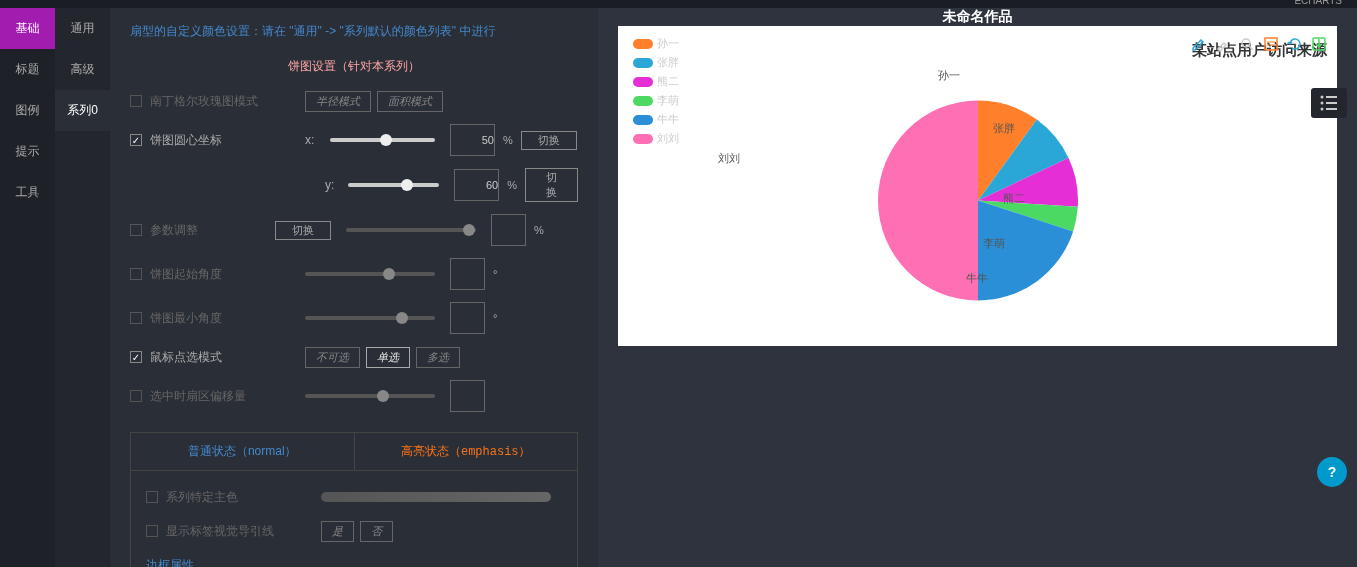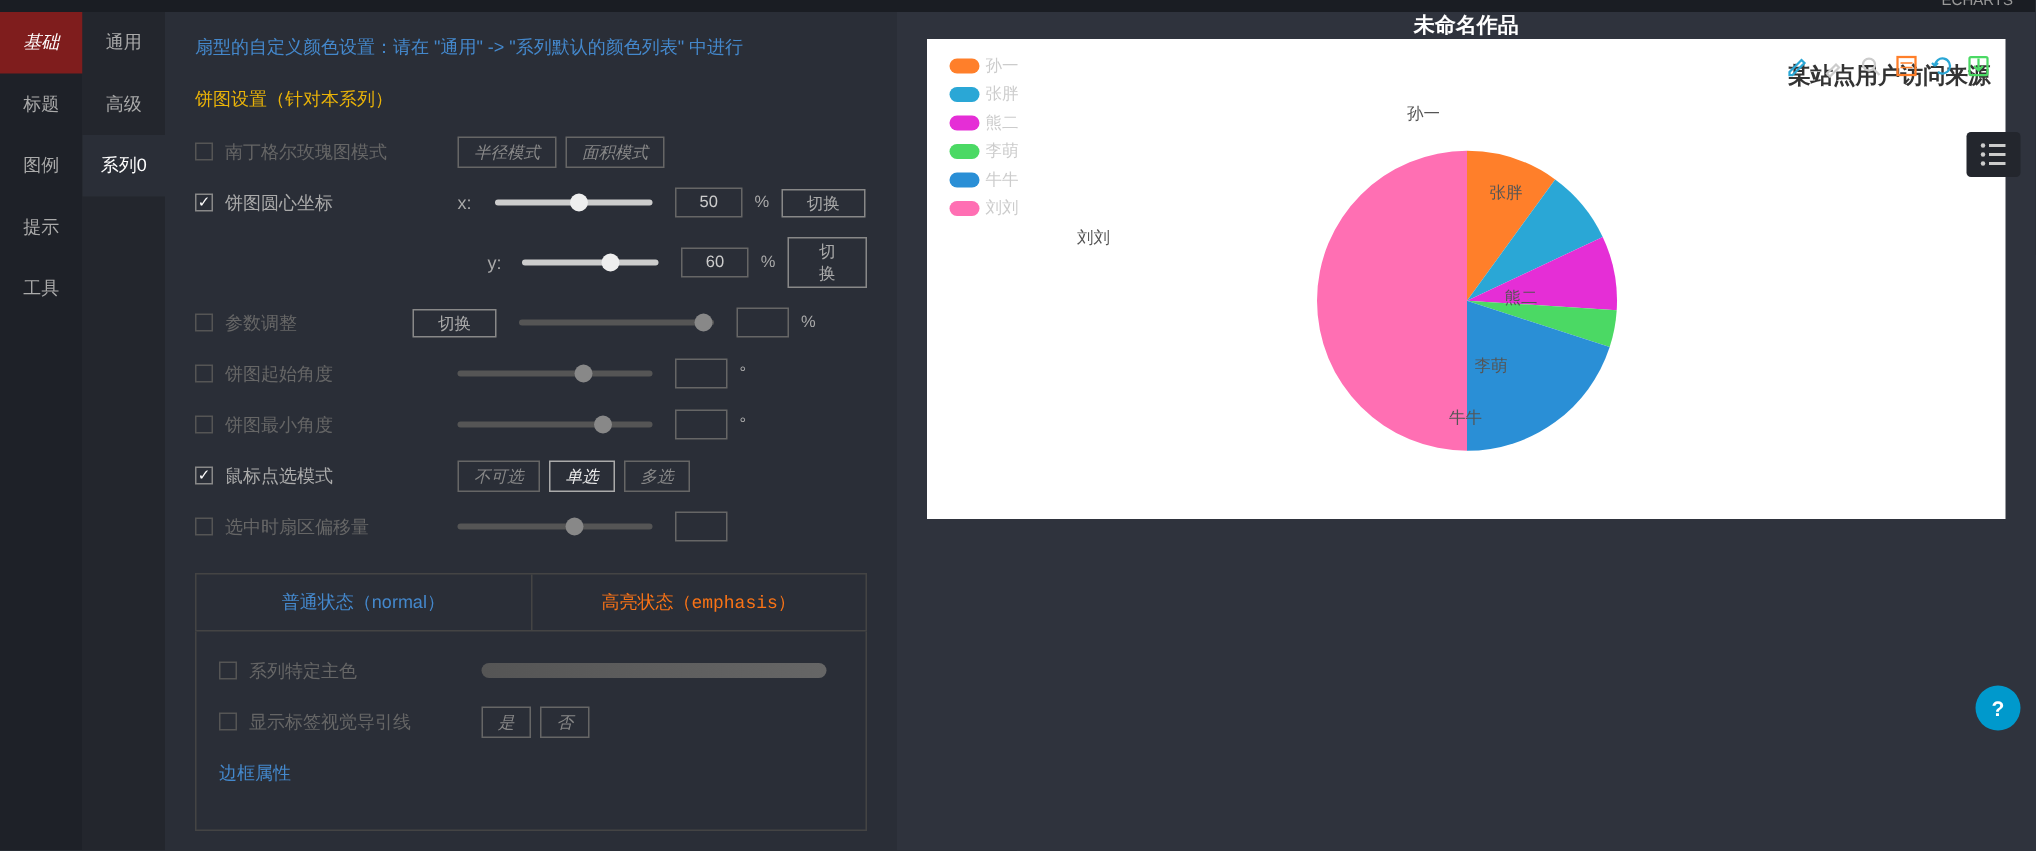--- a/index.html
+++ b/index.html
@@ -9,43 +9,43 @@
 .layout { display: flex; height: 559px; }
 .left-panel { width: 598px; background: #2a2e37; display: flex; flex-direction: column; }
 .panel-header { display: flex; align-items: center; padding: 10px 15px 10px 55px; background: #23262d; }
 .panel-header-item { margin-right: 30px; color: #fff; cursor: pointer; font-size: 13px; }
 .panel-header-item.dim { color: #888; }
 .dropdown-arrow { color: #4a6; font-size: 10px; margin-left: 4px; }
 .close-btn { margin-left: auto; background: #0099cc; color: #fff; padding: 5px 22px; border: none; cursor: pointer; font-size: 13px; border-radius: 2px; }
 .panel-body { display: flex; flex: 1; overflow: hidden; }
 .tab-col { width: 55px; background: #1e2128; }
 .tab-item { padding: 12px 10px; text-align: center; color: #aaa; cursor: pointer; font-size: 12px; }
-.tab-item.active { background: #7f1d1d; color: #fff; font-style: italic; }
+.tab-item.active { background: #a21caf; color: #fff; }
 .subtab-col { width: 55px; background: #23262d; }
 .subtab-item { padding: 12px 10px; text-align: center; color: #aaa; cursor: pointer; font-size: 12px; }
 .subtab-item.active { background: #2a2e37; color: #fff; }
 .settings-area { flex: 1; padding: 15px 20px; overflow-y: auto; position: relative; }
 .settings-area::-webkit-scrollbar { width: 8px; }
 .settings-area::-webkit-scrollbar-track { background: #23262d; }
 .settings-area::-webkit-scrollbar-thumb { background: #555; border-radius: 4px; }
 .hint-text { color: #4488cc; font-size: 12px; margin-bottom: 18px; }
-.section-title { color: #eab308; font-size: 12px; margin-bottom: 15px; }
+.section-title { color: #fca5a5; font-size: 12px; margin-bottom: 15px; text-align: center; }
 .form-row { display: flex; align-items: center; margin-bottom: 12px; min-height: 22px; }
 .checkbox { width: 12px; height: 12px; border: 1px solid #888; margin-right: 8px; display: inline-flex; align-items: center; justify-content: center; cursor: pointer; flex-shrink: 0; }
 .checkbox.checked::after { content: "✓"; color: #fff; font-size: 10px; }
 .checkbox.disabled { border-color: #555; }
 .row-label { color: #aaa; font-size: 12px; width: 155px; }
 .row-label.disabled { color: #666; }
 .mode-btn { border: 1px solid #666; padding: 2px 10px; color: #888; cursor: pointer; margin-right: 6px; font-size: 11px; background: transparent; font-style: italic; }
 .mode-btn.active { border-color: #aaa; color: #eee; }
 .coord-label { color: #aaa; margin-right: 10px; font-size: 12px; width: 15px; }
 .slider { width: 105px; height: 4px; background: #ccc; position: relative; margin-right: 15px; border-radius: 2px; }
 .slider-thumb { width: 12px; height: 12px; background: #eee; border-radius: 50%; position: absolute; top: -4px; cursor: pointer; }
 .slider.dim { background: #555; }
-.num-input { width: 45px; height: 20px; background: transparent; border: 1px solid #666; color: #ccc; text-align: center; font-size: 11px; }
+.num-input { width: 45px; height: 32px; background: transparent; border: 1px solid #666; color: #ccc; text-align: right; font-size: 11px; }
 .unit { color: #aaa; margin: 0 8px; font-size: 11px; }
 .toggle-btn { border: 1px solid #888; padding: 1px 16px; color: #aaa; cursor: pointer; font-size: 11px; background: transparent; }
 .indent { padding-left: 20px; }
 .state-tabs { display: flex; border: 1px solid #444; margin-top: 20px; }
 .state-tab { flex: 1; text-align: center; padding: 10px; cursor: pointer; font-size: 12px; }
 .state-tab.active { color: #4488cc; }
 .state-tab:first-child { border-right: 1px solid #444; }
 .state-tab.dim { color: #f97316; font-family: Liberation Mono, monospace; }
 .state-content { border: 1px solid #444; border-top: none; padding: 15px; }
 .color-bar { width: 230px; height: 10px; background: linear-gradient(90deg,#555,#666); border-radius: 5px; }

